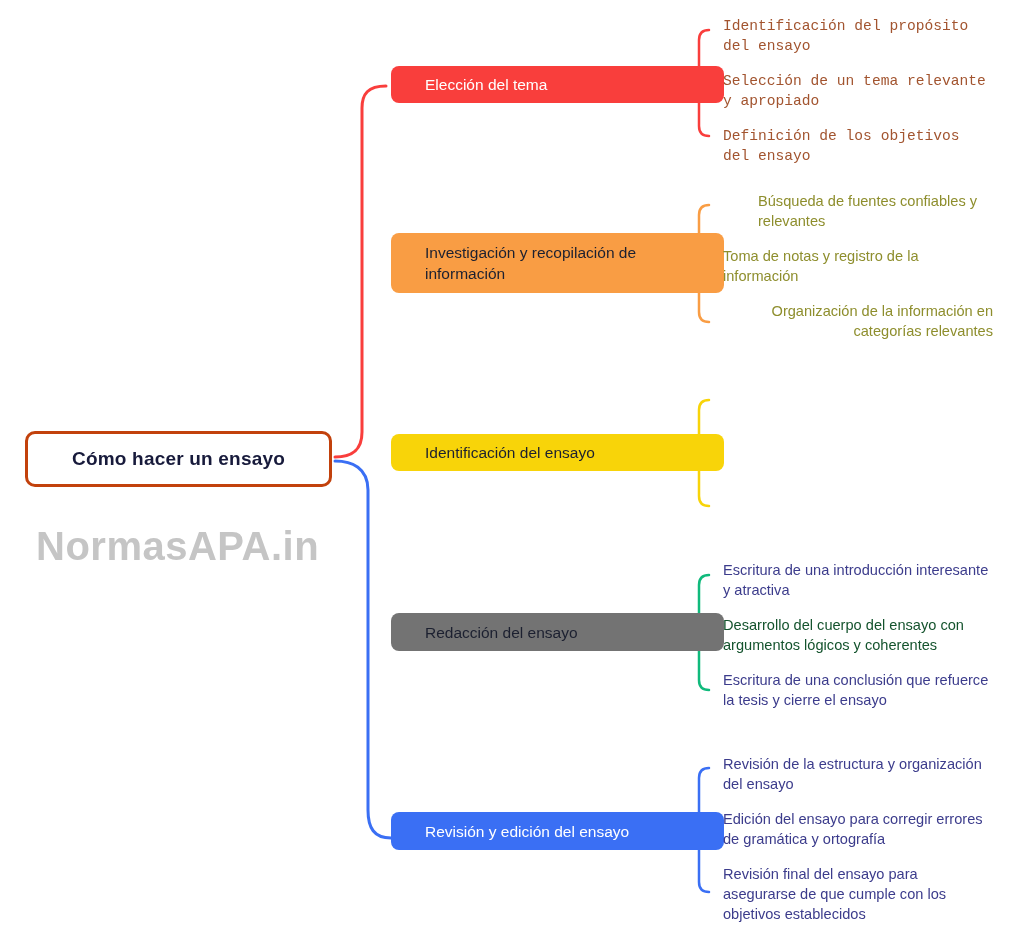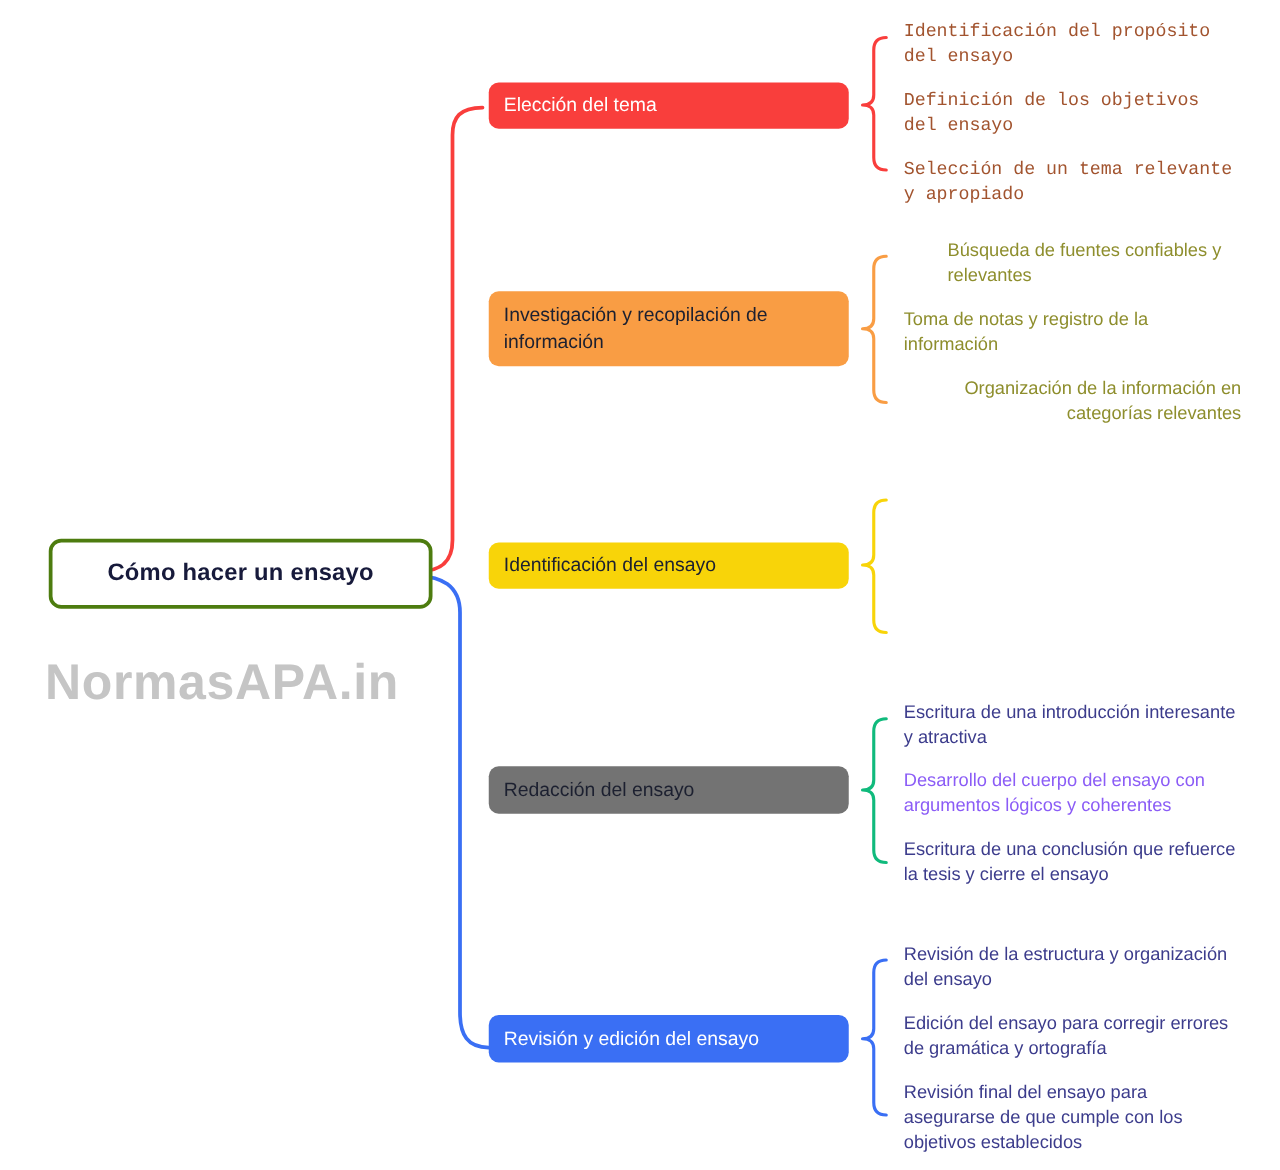--- a/index.html
+++ b/index.html
@@ -17,44 +17,43 @@
   svg.wires{
     position:absolute;left:0;top:0;width:1024px;height:936px;
     pointer-events:none;
   }
   .root-node{
     position:absolute;
     left:25px;top:431px;
     width:307px;height:56px;
     box-sizing:border-box;
     background:#ffffff;
-    border:3px solid #4d7c0f;
+    border:3px solid #c2410c;
     border-radius:10px;
     display:flex;align-items:center;justify-content:center;
     font-size:19px;font-weight:700;color:#171a3b;
     letter-spacing:.2px;
     cursor:pointer;
-    margin-left:14px;
   }
   .watermark{
     position:absolute;
     left:36px;top:524px;
     font-size:40px;font-weight:700;
     letter-spacing:.5px;
     color:#c5c5c5;
     user-select:none;
   }
   .branch-node{
     position:absolute;
     left:391px;
-    width:288px;
+    width:333px;
     box-sizing:border-box;
     border-radius:8px;
     display:flex;align-items:center;
-    padding:0 12px;
+    padding:0 34px;
     font-size:15.5px;font-weight:500;
     line-height:21px;
     cursor:pointer;
   }
   .bn-1{top:66px;height:37px;}
   .bn-2{top:233px;height:60px;}
   .bn-3{top:434px;height:37px;}
   .bn-4{top:613px;height:38px;}
   .bn-5{top:812px;height:38px;}
   .item-group{
@@ -98,34 +97,34 @@
   <div class="watermark" style="color: rgb(197, 197, 197);">NormasAPA.in</div>
 
   <div class="branch-node bn-1" style="background: rgb(249, 62, 60); color: rgb(255, 255, 255);">Elección del tema</div>
   <div class="branch-node bn-2" style="background: rgb(249, 157, 68); color: rgb(28, 32, 48);">Investigación y recopilación de información</div>
   <div class="branch-node bn-3" style="background: rgb(248, 212, 9); color: rgb(28, 32, 48);">Identificación del ensayo</div>
   <div class="branch-node bn-4" style="background: #737373; color: rgb(28, 32, 48);">Redacción del ensayo</div>
   <div class="branch-node bn-5" style="background: rgb(58, 111, 244); color: rgb(255, 255, 255);">Revisión y edición del ensayo</div>
 
   <div class="item-group ig-1">
     <div class="sub-item" style="color: rgb(162, 84, 47);">Identificación del propósito del ensayo</div>
+    <div class="sub-item" style="color: rgb(162, 84, 47);">Selección de un tema relevante y apropiado</div>
     <div class="sub-item" style="color: rgb(162, 84, 47);">Definición de los objetivos del ensayo</div>
-    <div class="sub-item" style="color: rgb(162, 84, 47);">Selección de un tema relevante y apropiado</div>
   </div>
 
   <div class="item-group ig-2">
     <div class="sub-item" style="color: rgb(142, 142, 45); margin-left: 35px;">Búsqueda de fuentes confiables y relevantes</div>
     <div class="sub-item" style="color: rgb(142, 142, 45);">Toma de notas y registro de la información</div>
     <div class="sub-item" style="color: rgb(142, 142, 45); text-align: right;">Organización de la información en categorías relevantes</div>
   </div>
 
 
   <div class="item-group ig-4">
     <div class="sub-item" style="color: rgb(60, 60, 140);">Escritura de una introducción interesante y atractiva</div>
-    <div class="sub-item" style="color: #8b5cf6;">Desarrollo del cuerpo del ensayo con argumentos lógicos y coherentes</div>
+    <div class="sub-item" style="color: #14532d;">Desarrollo del cuerpo del ensayo con argumentos lógicos y coherentes</div>
     <div class="sub-item" style="color: rgb(60, 60, 140);">Escritura de una conclusión que refuerce la tesis y cierre el ensayo</div>
   </div>
 
   <div class="item-group ig-5">
     <div class="sub-item" style="color: rgb(60, 60, 140);">Revisión de la estructura y organización del ensayo</div>
     <div class="sub-item" style="color: rgb(60, 60, 140);">Edición del ensayo para corregir errores de gramática y ortografía</div>
     <div class="sub-item" style="color: rgb(60, 60, 140);">Revisión final del ensayo para asegurarse de que cumple con los objetivos establecidos</div>
   </div>
 
 </div>

